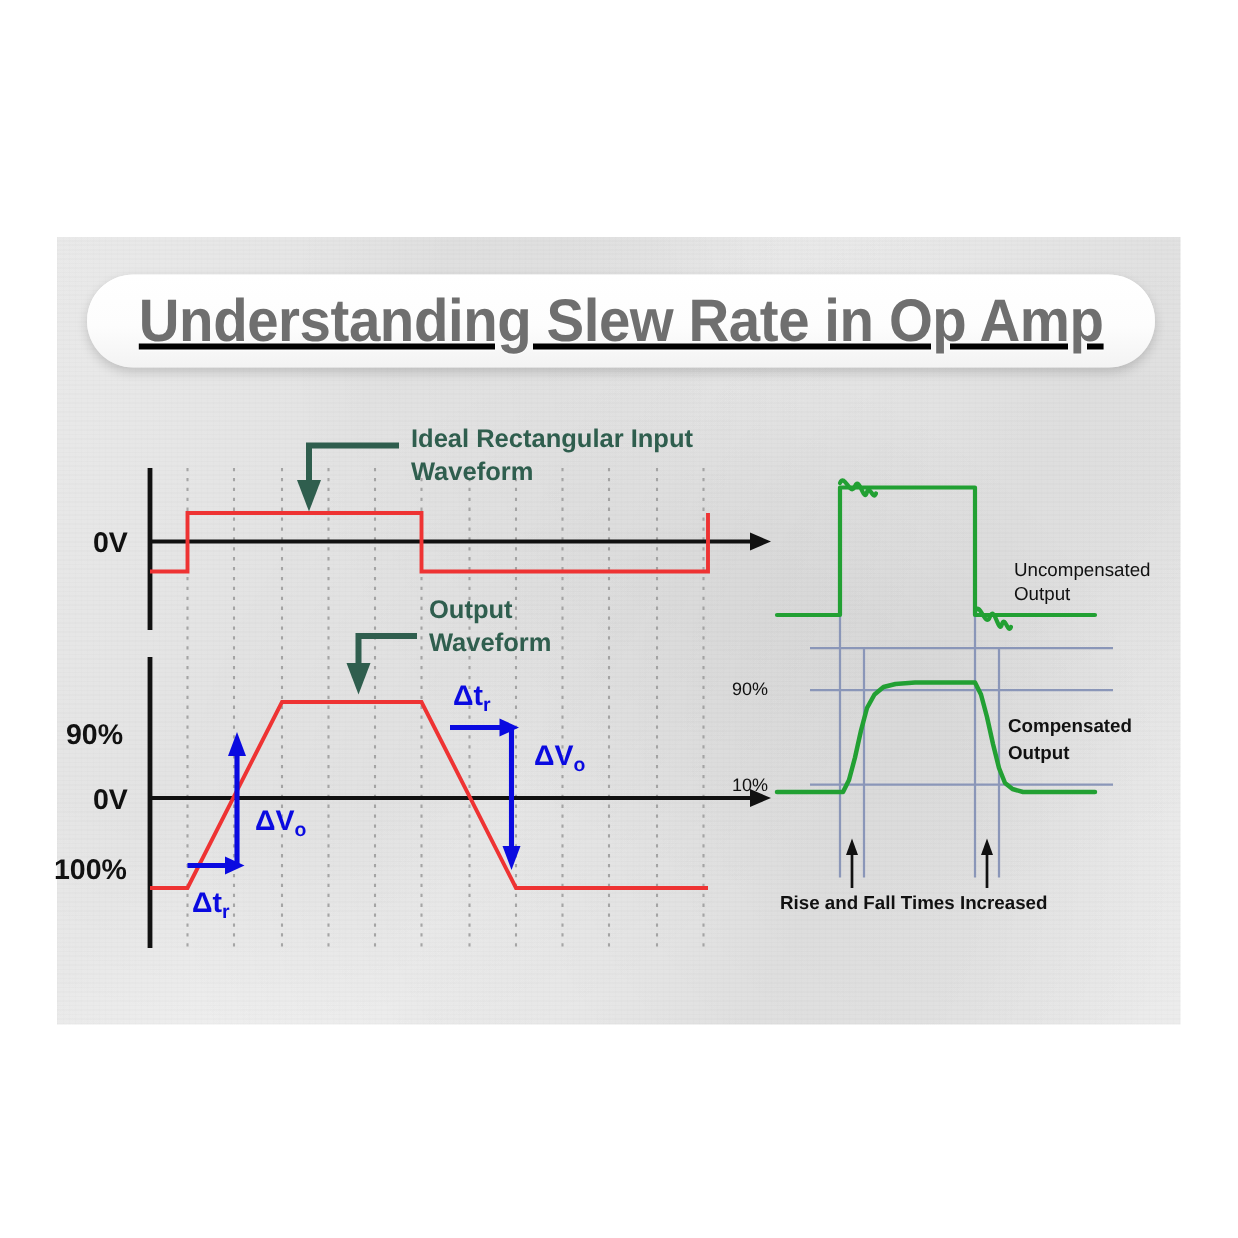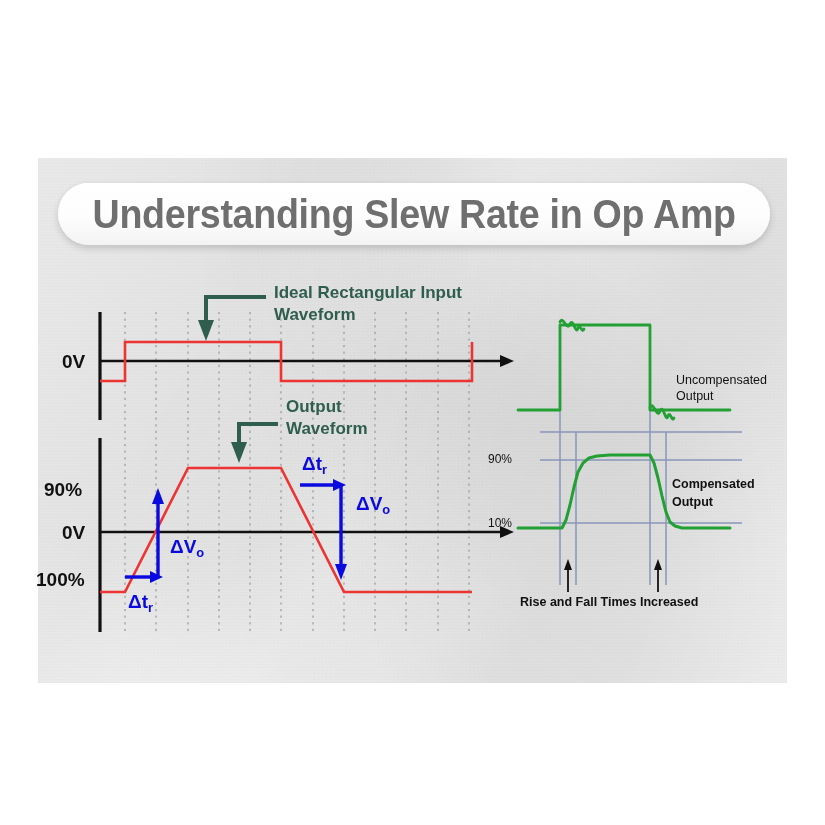--- a/index.html
+++ b/index.html
@@ -24,21 +24,21 @@
       repeating-linear-gradient(0deg, rgba(0,0,0,.018) 0 1px, rgba(0,0,0,0) 1px 3px),
       repeating-linear-gradient(90deg, rgba(0,0,0,.014) 0 1px, rgba(0,0,0,0) 1px 4px);
   }
 
   
   #title-bar {
     position:absolute; left:58px; top:183px; width:712px; height:62px;
     border-radius:31px;
     background:linear-gradient(180deg, #ffffff 0%, #fdfdfd 55%, #f3f3f3 100%);
     box-shadow: 0 3px 7px rgba(0,0,0,.17), 0 1px 0 rgba(255,255,255,.9) inset;
-    display:flex; align-items:center; justify-content:center;
+    display:flex; align-items:center; justify-content:center;text-decoration:underline;
   }
   #title-text {
     font-family:"Liberation Sans Narrow","Liberation Sans", sans-serif;
     font-weight:bold; font-size:40px; letter-spacing:-.3px;
     color:#6f6f6f; text-shadow:0 1px 1px rgba(255,255,255,.85);
     transform:scaleX(.94); white-space:nowrap;
   }
 
   svg { position:absolute; left:0; top:0; overflow:visible; }
 

